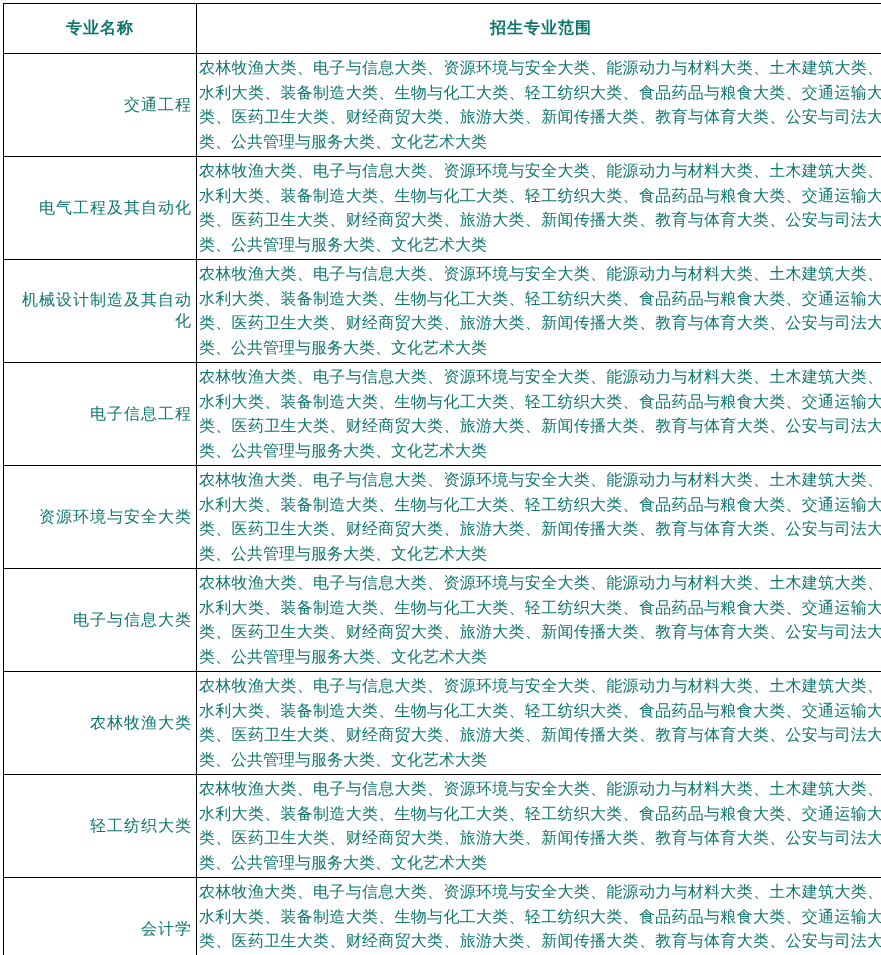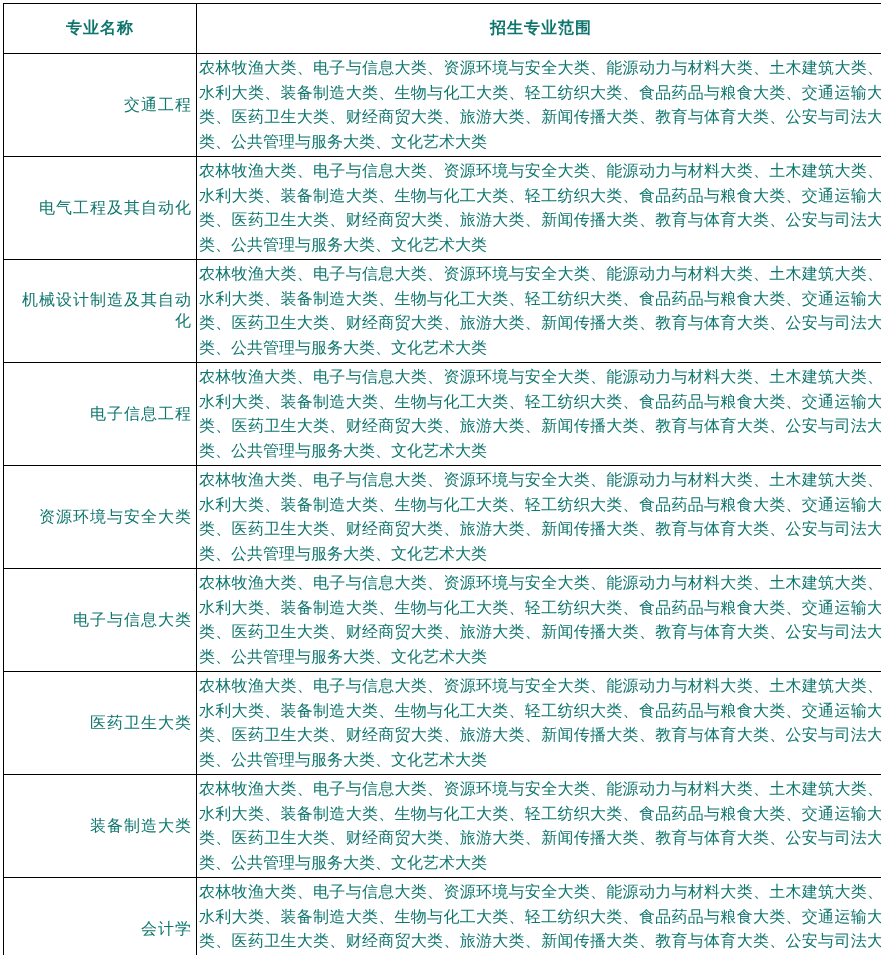--- a/index.html
+++ b/index.html
@@ -95,26 +95,26 @@
     <td class="major-cell">资源环境与安全大类</td>
     <td class="scope-cell">农林牧渔大类、电子与信息大类、资源环境与安全大类、能源动力与材料大类、土木建筑大类、水利大类、装备制造大类、生物与化工大类、轻工纺织大类、食品药品与粮食大类、交通运输大类、医药卫生大类、财经商贸大类、旅游大类、新闻传播大类、教育与体育大类、公安与司法大类、公共管理与服务大类、文化艺术大类</td>
   </tr>
 
   <tr>
     <td class="major-cell">电子与信息大类</td>
     <td class="scope-cell">农林牧渔大类、电子与信息大类、资源环境与安全大类、能源动力与材料大类、土木建筑大类、水利大类、装备制造大类、生物与化工大类、轻工纺织大类、食品药品与粮食大类、交通运输大类、医药卫生大类、财经商贸大类、旅游大类、新闻传播大类、教育与体育大类、公安与司法大类、公共管理与服务大类、文化艺术大类</td>
   </tr>
 
   <tr>
-    <td class="major-cell">医药卫生大类</td>
+    <td class="major-cell">农林牧渔大类</td>
     <td class="scope-cell">农林牧渔大类、电子与信息大类、资源环境与安全大类、能源动力与材料大类、土木建筑大类、水利大类、装备制造大类、生物与化工大类、轻工纺织大类、食品药品与粮食大类、交通运输大类、医药卫生大类、财经商贸大类、旅游大类、新闻传播大类、教育与体育大类、公安与司法大类、公共管理与服务大类、文化艺术大类</td>
   </tr>
 
   <tr>
-    <td class="major-cell">装备制造大类</td>
+    <td class="major-cell">轻工纺织大类</td>
     <td class="scope-cell">农林牧渔大类、电子与信息大类、资源环境与安全大类、能源动力与材料大类、土木建筑大类、水利大类、装备制造大类、生物与化工大类、轻工纺织大类、食品药品与粮食大类、交通运输大类、医药卫生大类、财经商贸大类、旅游大类、新闻传播大类、教育与体育大类、公安与司法大类、公共管理与服务大类、文化艺术大类</td>
   </tr>
 
   <tr>
     <td class="major-cell">会计学</td>
     <td class="scope-cell">农林牧渔大类、电子与信息大类、资源环境与安全大类、能源动力与材料大类、土木建筑大类、水利大类、装备制造大类、生物与化工大类、轻工纺织大类、食品药品与粮食大类、交通运输大类、医药卫生大类、财经商贸大类、旅游大类、新闻传播大类、教育与体育大类、公安与司法大类、公共管理与服务大类、文化艺术大类</td>
   </tr>
 </tbody>
   </table>
 </div>

